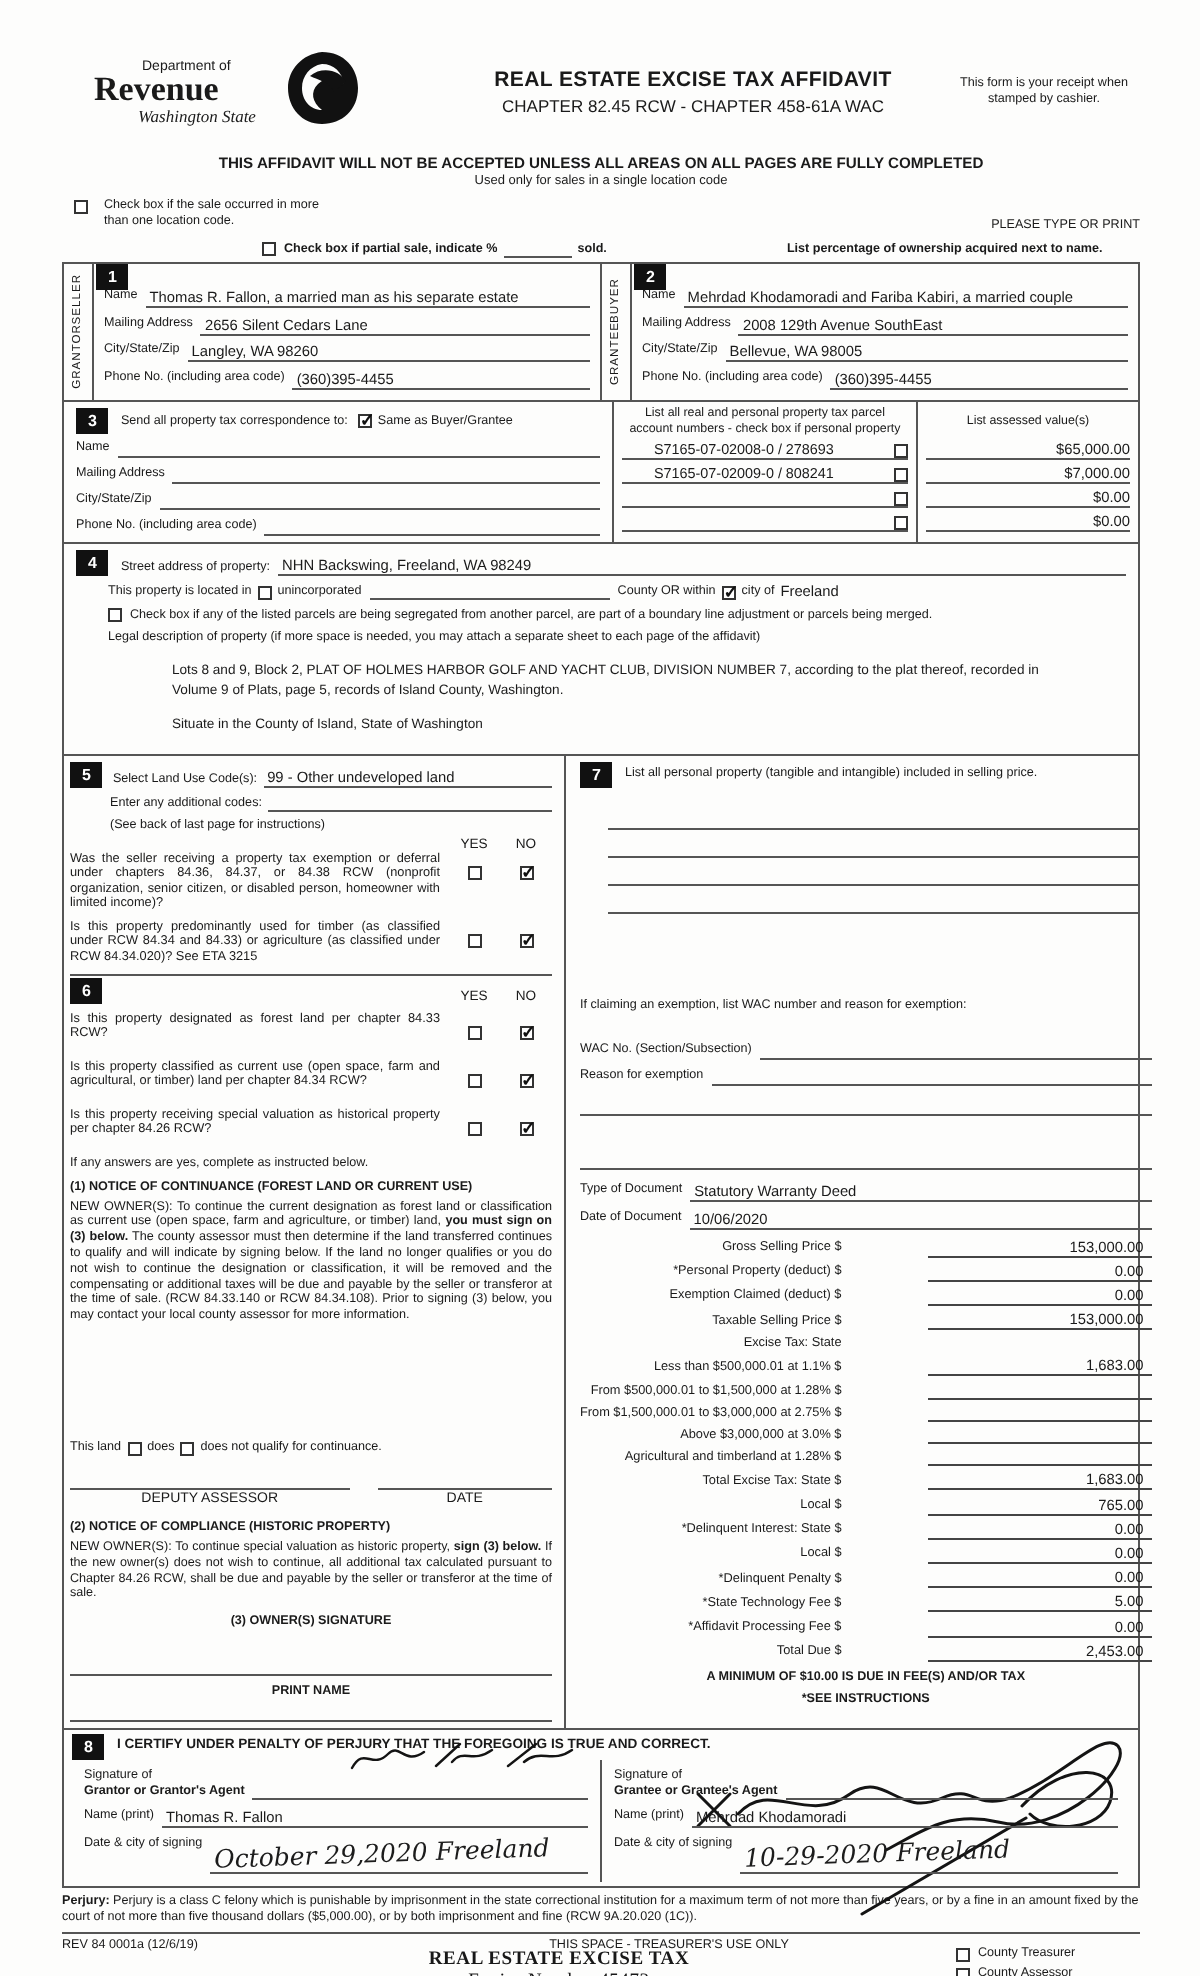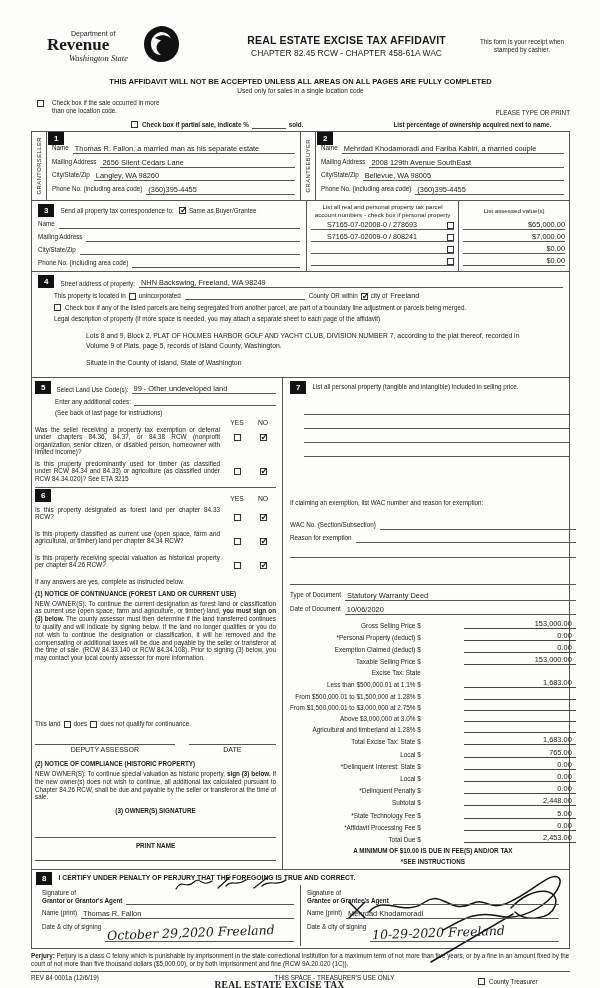--- a/index.html
+++ b/index.html
@@ -53,21 +53,21 @@
   
   .midcols { display:flex; }
   .leftcol { width:250px; flex:none; padding:3px 6px 3px 3px; }
   .rightcol { flex:1; border-left:1px solid #555; padding:3px 5px 3px 7px; }
   .yn-hdr { display:flex; justify-content:flex-end; font-size:6.8px; font-weight:normal; }
   .yn-hdr span { width:26px; text-align:center; }
   .qrow { display:flex; margin-bottom:4px; }
   .qtext { flex:1; font-size:6.4px; line-height:7.6px; text-align:justify; padding-right:4px; }
   .qcb { width:26px; flex:none; text-align:center; padding-top:2px; }
   .blankline { border-bottom:1px solid #555; height:11px; margin-bottom:2px; }
-  .taxrow { display:flex; align-items:flex-end; margin-bottom:2.2px;gap:40px; }
+  .taxrow { display:flex; align-items:center; margin-bottom:2.2px;gap:40px; }
   .tlabel { flex:1; text-align:right; padding-right:3px; font-size:6.4px; white-space:nowrap; }
   .tval { width:112px; flex:none; border-bottom:1px solid #444; text-align:right; font-size:7.4px; padding:0 4px 0 0; min-height:9px; }
   .taxrow.noline .tval { border-bottom:none; }
   .sig-grid { display:flex; }
   .sig-col { flex:1; padding:2px 6px; position:relative; }
   .sig-col + .sig-col { border-left:1px solid #555; }
   .hand { font-family:"DejaVu Serif", serif; font-style:italic; font-size:12.5px; color:#1c1c1c; transform:rotate(-2deg); display:inline-block; white-space:nowrap; }
   .stamp { font-family:"Liberation Serif", serif; font-size:9.5px; line-height:11px; text-align:center; color:#181818; letter-spacing:.3px; }
   .dist-row { display:flex; align-items:center; margin-bottom:2px; }
   .dist-row .cb { margin-right:4px; }
@@ -411,24 +411,20 @@
           <span class="tlabel">*Delinquent Interest:  State  $</span>
           <span class="tval">0.00</span>
         </div>
       <div class="taxrow">
           <span class="tlabel">Local  $</span>
           <span class="tval">0.00</span>
         </div>
       <div class="taxrow">
           <span class="tlabel">*Delinquent Penalty  $</span>
           <span class="tval">0.00</span>
-        </div>
-      <div class="taxrow">
-          <span class="tlabel">Subtotal  $</span>
-          <span class="tval">2,448.00</span>
         </div>
       <div class="taxrow">
           <span class="tlabel">*State Technology Fee  $</span>
           <span class="tval">5.00</span>
         </div>
       <div class="taxrow">
           <span class="tlabel">*Affidavit Processing Fee  $</span>
           <span class="tval">0.00</span>
         </div>
       <div class="taxrow">

